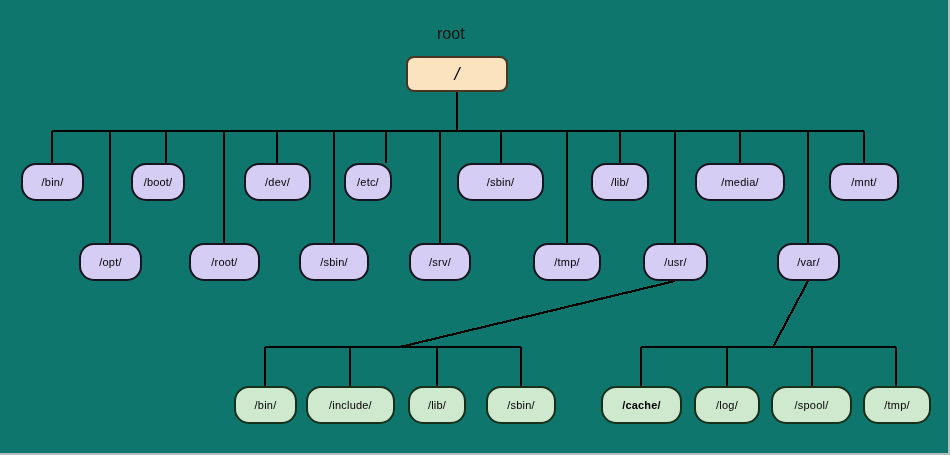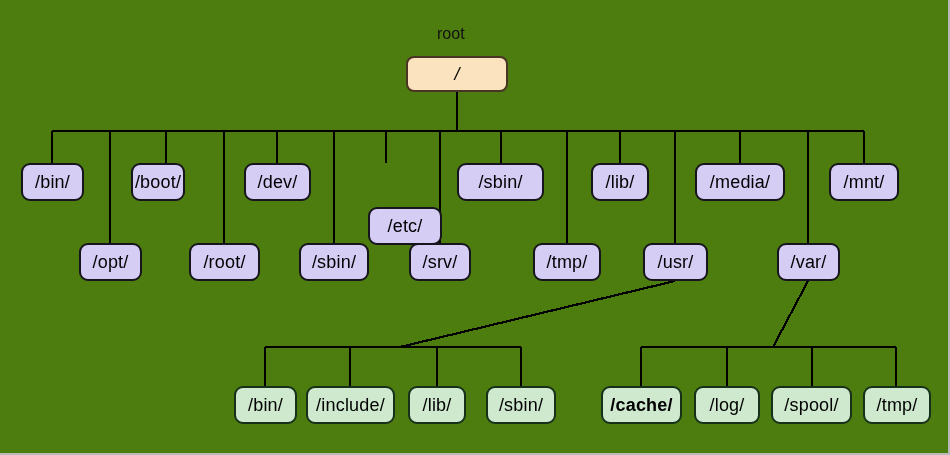--- a/index.html
+++ b/index.html
@@ -4,43 +4,43 @@
 <style>
   html, body {
     margin: 0;
     padding: 0;
     background: #ffffff;
   }
   #canvas {
     position: relative;
     width: 950px;
     height: 455px;
-    background: #4d7c0f;
+    background: #0f766e;
     overflow: hidden;
     font-family: "Liberation Sans", sans-serif;
     box-sizing: border-box;
     border-right: 2px solid #b9b9b9;
     border-bottom: 2px solid #b9b9b9;
   }
   #edges {
     position: absolute;
     left: 0;
     top: 0;
     width: 950px;
     height: 455px;
     pointer-events: none;
   }
   .node {
     position: absolute;
     display: flex;
     align-items: center;
     justify-content: center;
     box-sizing: border-box;
-    border-radius: 9px;
-    font-size: 18px;
+    border-radius: 15px;
+    font-size: 11px;
     line-height: 1;
     color: #000000;
     white-space: nowrap;
     letter-spacing: 0.2px;
   }
   .node.root {
     background: #fce3bf;
     border: 2px solid #4a3525;
     border-radius: 8px;
     font-style: italic;
@@ -108,21 +108,21 @@
     </g>
   </svg>
 
   <div class="caption" style="left:437px; top:25px;">root</div>
 
   <div class="node root" style="left:406px; top:56px; width:102px; height:36px;">/</div>
 
   <div class="node purple" style="left:21px; top:163px; width:63px; height:38px;">/bin/</div>
   <div class="node purple" style="left:131px; top:163px; width:54px; height:38px;">/boot/</div>
   <div class="node purple" style="left:244px; top:163px; width:67px; height:38px;">/dev/</div>
-  <div class="node purple" style="left:368px; top:163px; width:74px; height:38px;margin-top:44px;">/etc/</div>
+  <div class="node purple" style="left:344px; top:163px; width:48px; height:38px;">/etc/</div>
   <div class="node purple" style="left:457px; top:163px; width:87px; height:38px;">/sbin/</div>
   <div class="node purple" style="left:591px; top:163px; width:58px; height:38px;">/lib/</div>
   <div class="node purple" style="left:695px; top:163px; width:90px; height:38px;">/media/</div>
   <div class="node purple" style="left:829px; top:163px; width:70px; height:38px;">/mnt/</div>
 
   <div class="node purple" style="left:79px; top:243px; width:63px; height:38px;">/opt/</div>
   <div class="node purple" style="left:189px; top:243px; width:71px; height:38px;">/root/</div>
   <div class="node purple" style="left:299px; top:243px; width:70px; height:38px;">/sbin/</div>
   <div class="node purple" style="left:409px; top:243px; width:62px; height:38px;">/srv/</div>
   <div class="node purple" style="left:533px; top:243px; width:68px; height:38px;">/tmp/</div>

